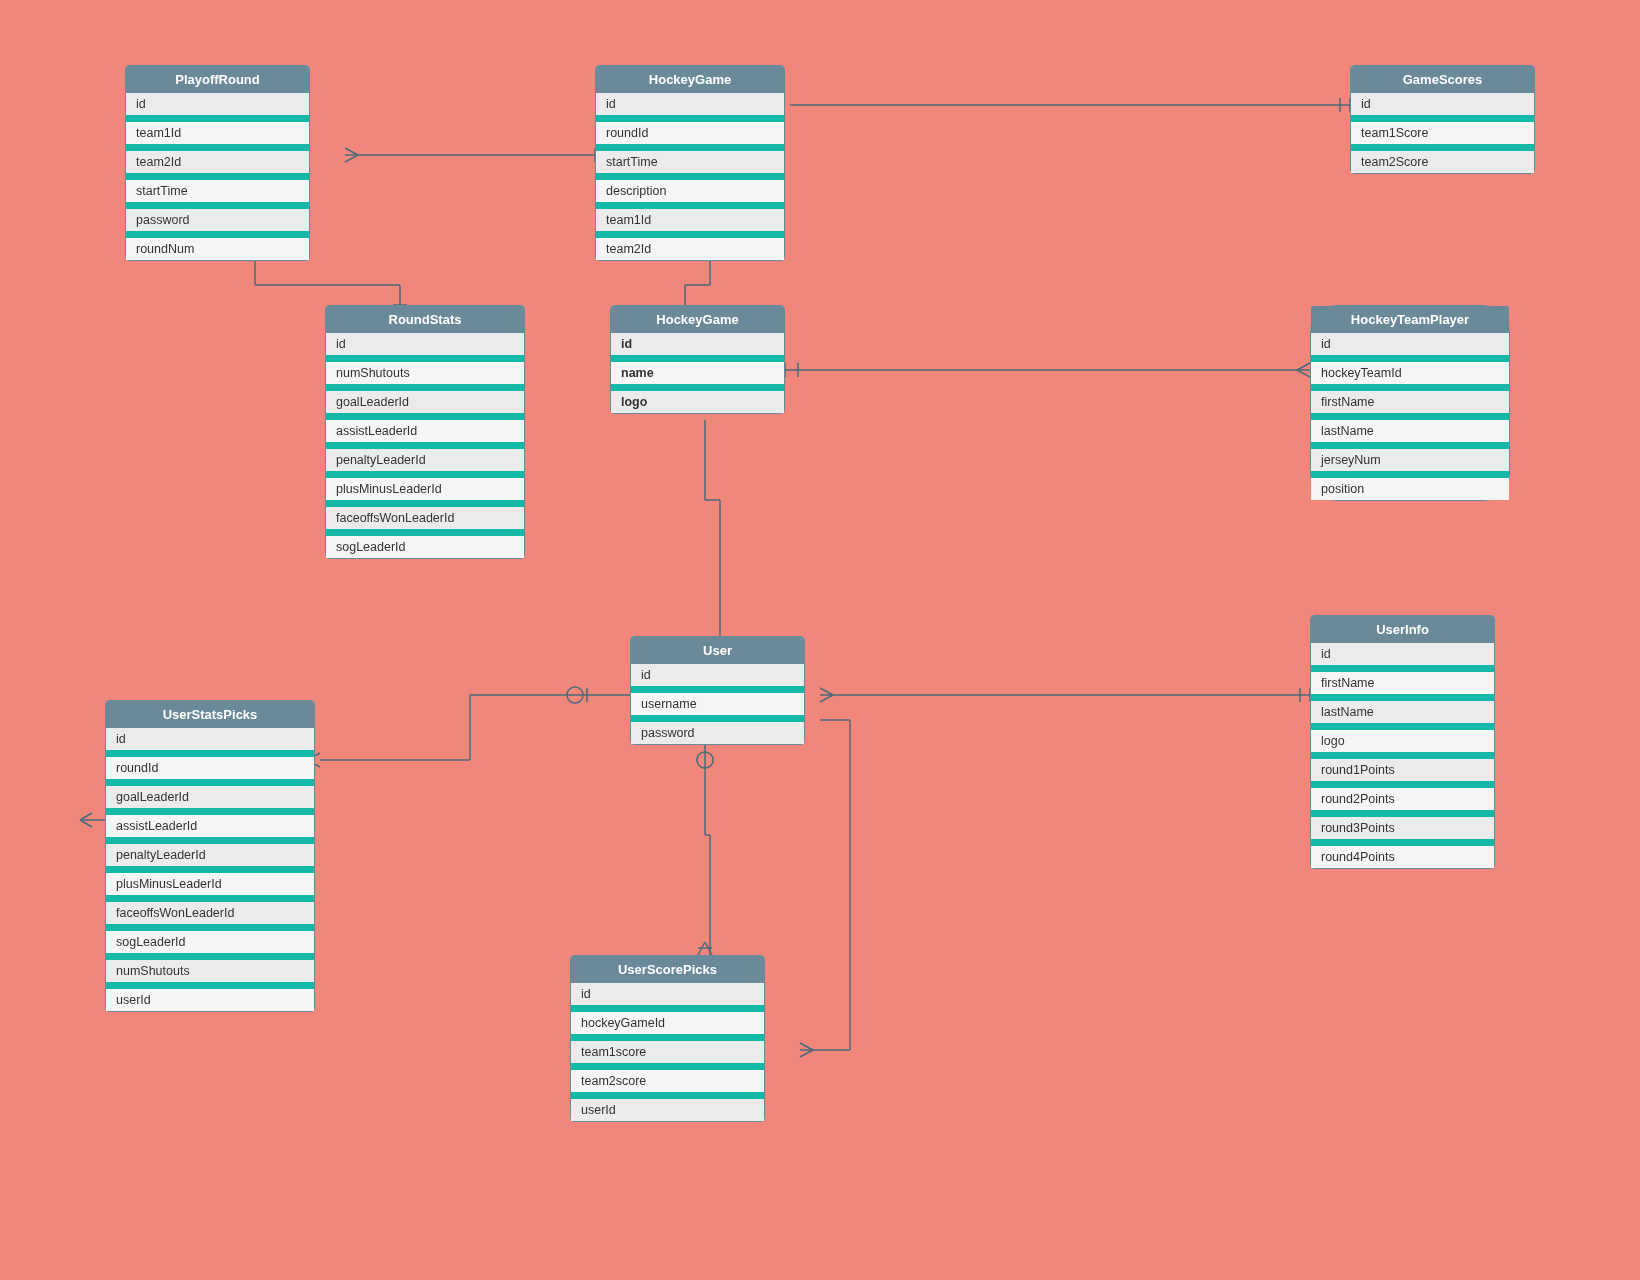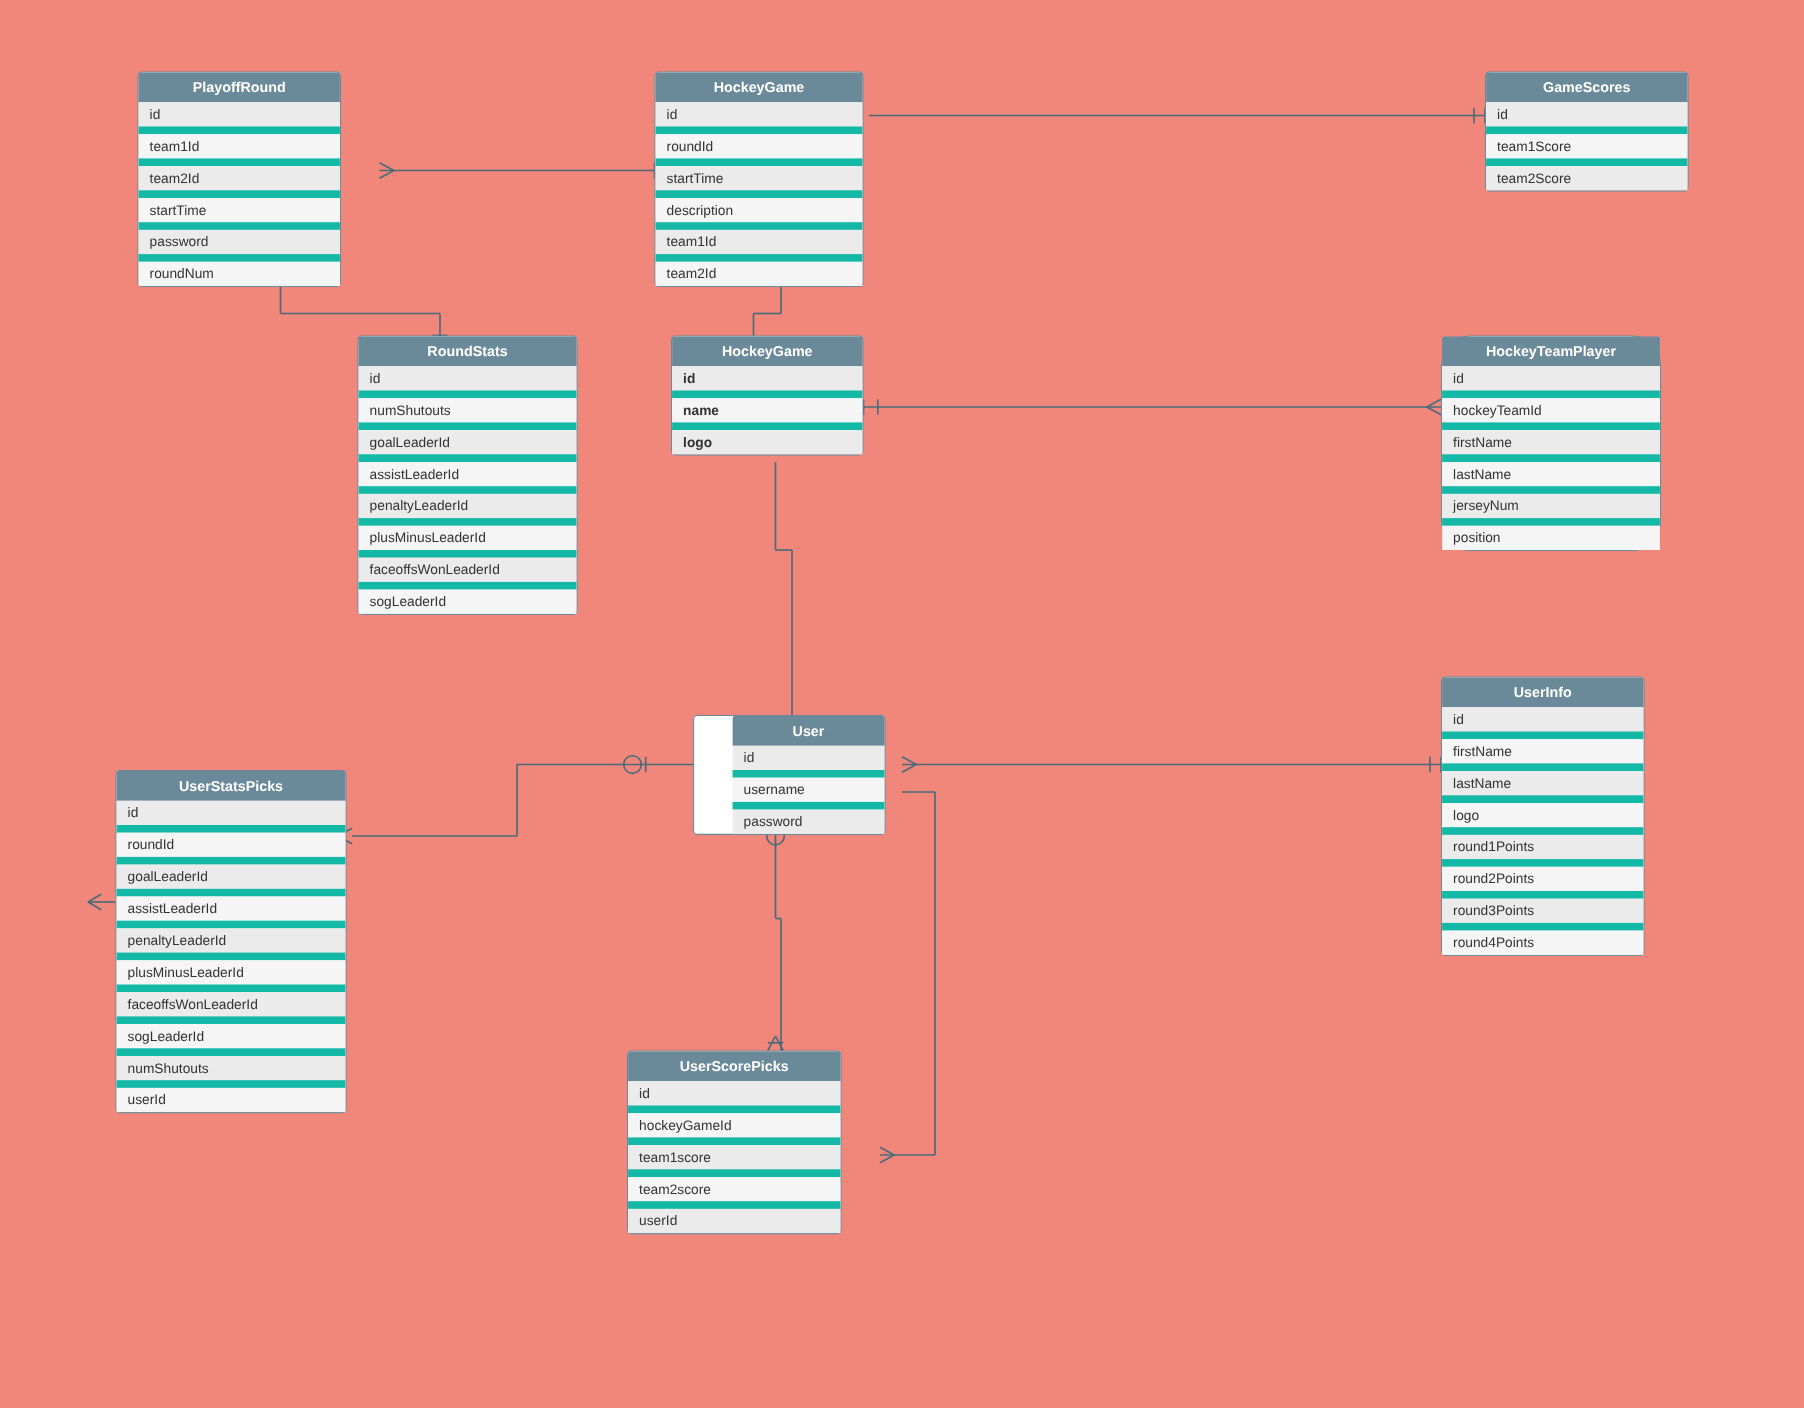--- a/index.html
+++ b/index.html
@@ -207,21 +207,21 @@
   <div class="entity" style="left: 1270px; top: 305px; min-width: 200px; border-radius: 27px;">
     <div class="entity-header">HockeyTeamPlayer</div>
     <div class="entity-field">id</div>
     <div class="entity-field">hockeyTeamId</div>
     <div class="entity-field">firstName</div>
     <div class="entity-field">lastName</div>
     <div class="entity-field">jerseyNum</div>
     <div class="entity-field">position</div>
   </div>
 
-  <div class="entity" style="left: 590px; top: 650px; min-width: 175px; padding-left: 35px;">
+  <div class="entity" style="left: 590px; top: 636px; min-width: 175px;">
     <div class="entity-header">User</div>
     <div class="entity-field">id</div>
     <div class="entity-field">username</div>
     <div class="entity-field">password</div>
   </div>
 
   <div class="entity" style="left: 1270px; top: 615px; min-width: 185px;">
     <div class="entity-header">UserInfo</div>
     <div class="entity-field">id</div>
     <div class="entity-field">firstName</div>

